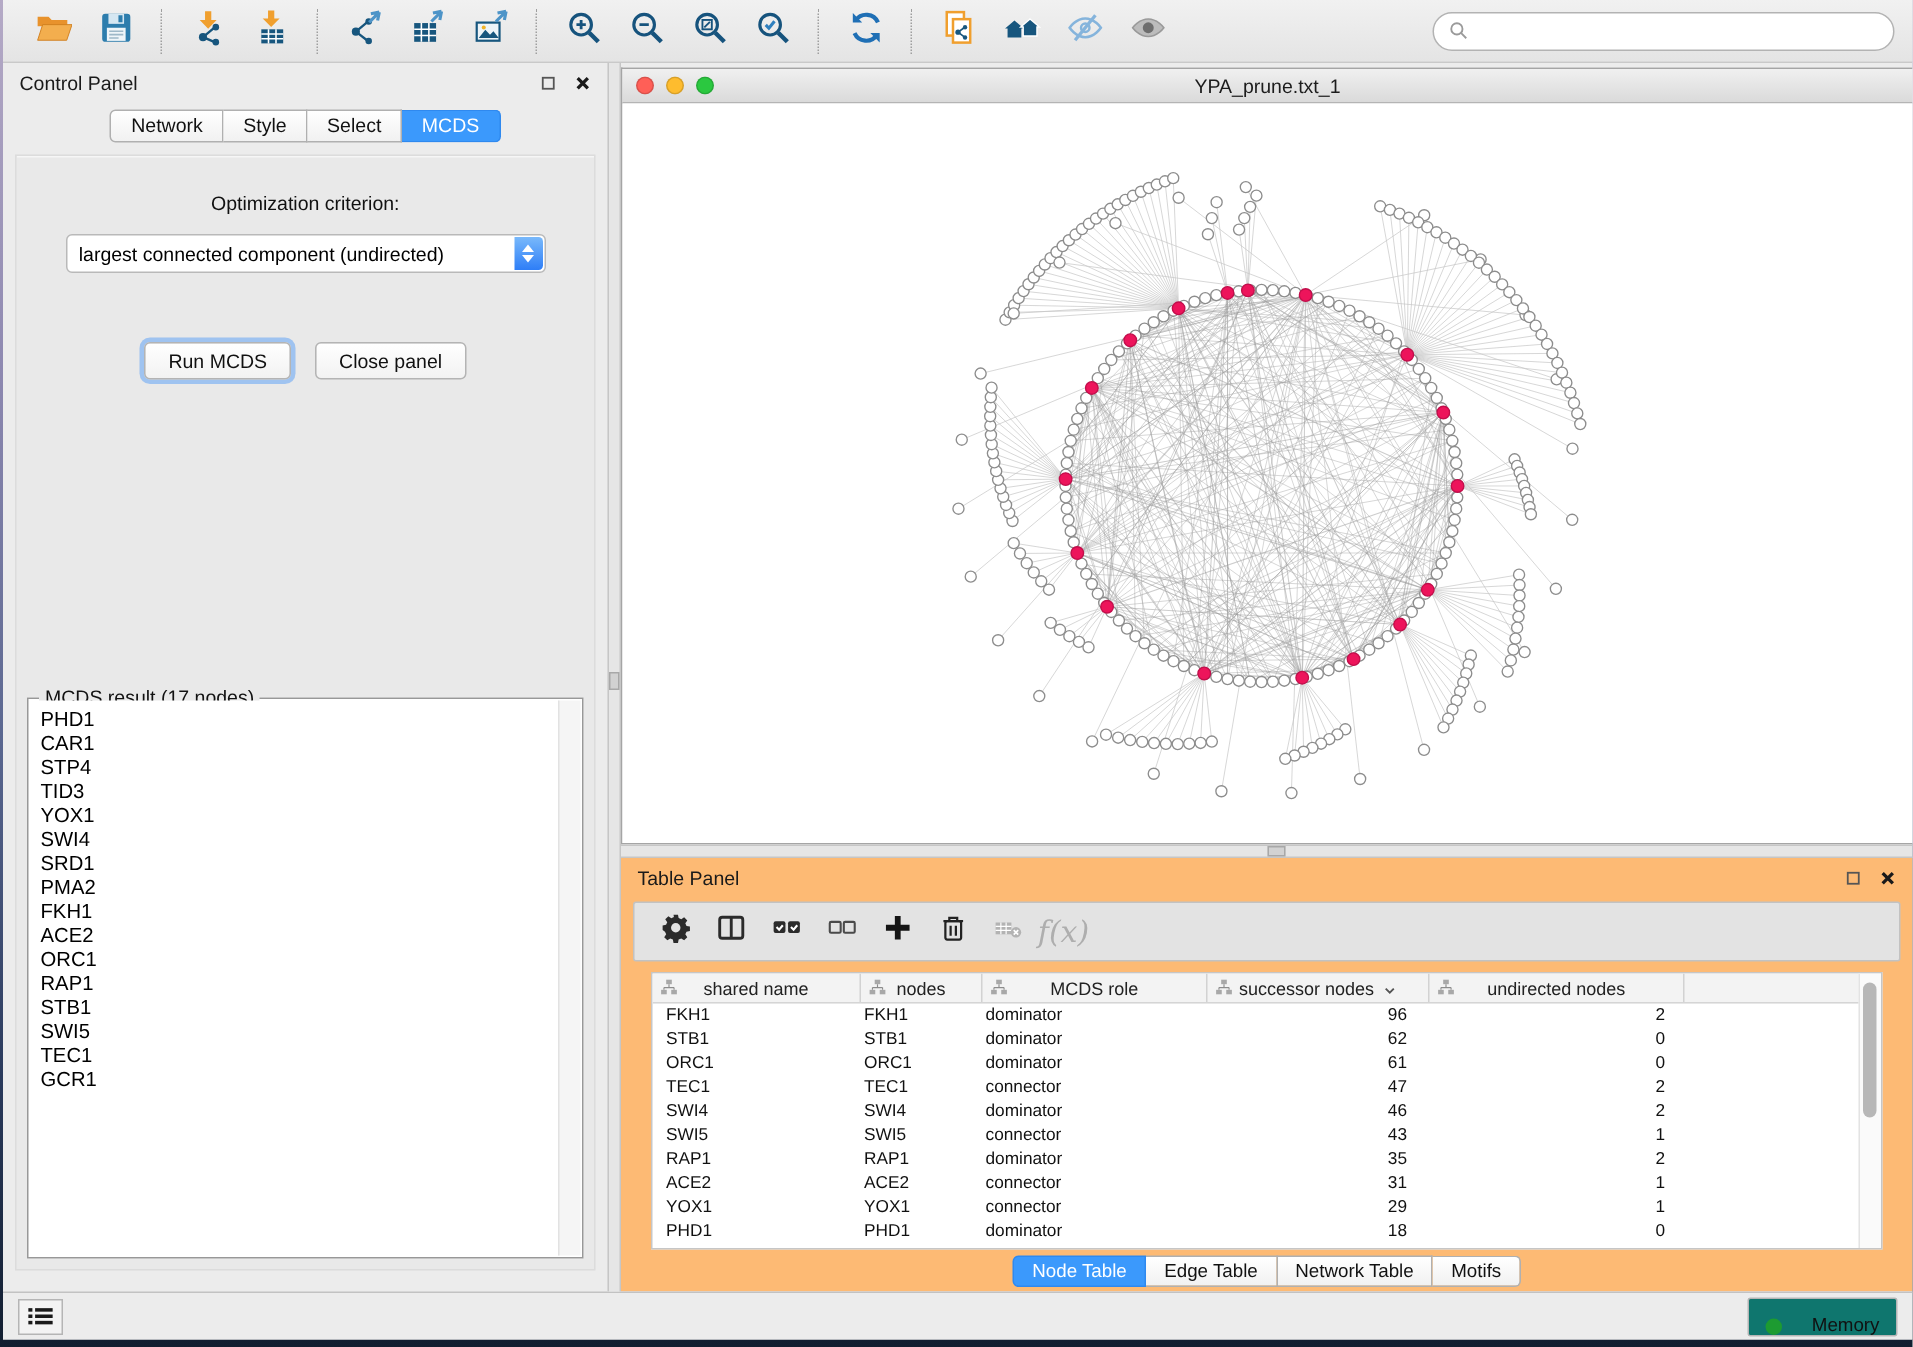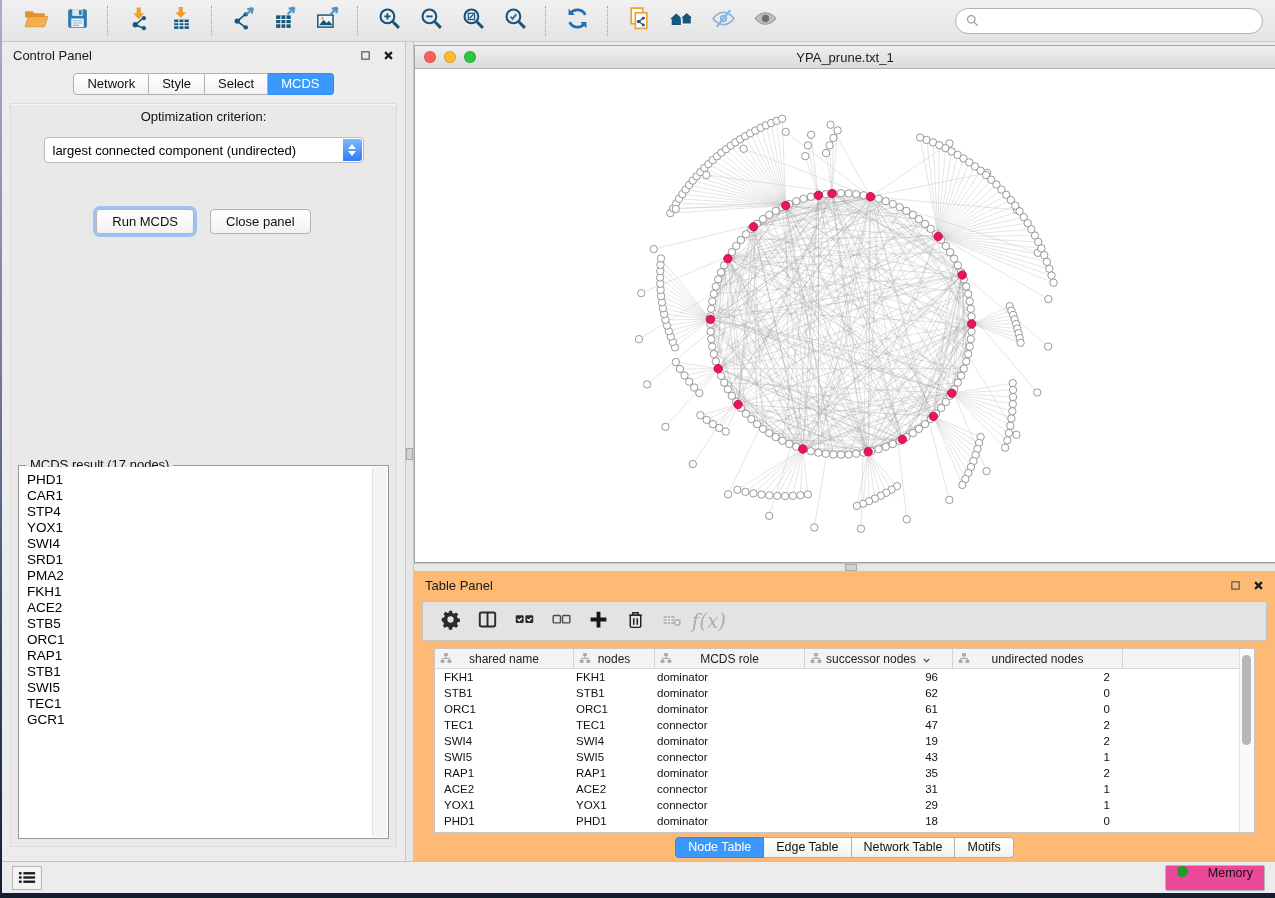--- a/index.html
+++ b/index.html
@@ -26,21 +26,21 @@
   #control-panel{width:403px;flex:none;display:flex;flex-direction:column;background:#ececec;min-height:0;}
   .panel-titlebar{height:26px;flex:none;display:flex;align-items:center;padding:0 11px;font-size:13px;color:#1a1a1a;}
   .win-btns{margin-left:auto;display:flex;gap:12px;align-items:center;}
   .win-btns svg{display:block;}
   .seg-tabs{display:flex;justify-content:center;margin:5px 0 8px;flex:none;}
   .seg-tab{border:1px solid #b0b0b0;border-left:none;padding:2px 13px 3px;font-size:13px;background:linear-gradient(#ffffff,#f1f1f1);color:#111;white-space:nowrap;}
   .seg-tab:first-child{border-left:1px solid #b0b0b0;border-radius:4px 0 0 4px;}
   .seg-tab:last-child{border-radius:0 4px 4px 0;}
   .seg-tab.active{background:#3b99fc;color:#fff;border-color:#2f89ef;}
   #cp-content{flex:1;margin:0 8px 14px;background:#e9e9e9;border:1px solid #dcdcdc;box-shadow:inset 0 1px 0 #f6f6f6;display:flex;flex-direction:column;min-height:0;}
-  #opt-label{text-align:center;font-size:13px;margin-top:5px;color:#111;}
+  #opt-label{text-align:center;font-size:13px;margin-top:24px;color:#111;}
   #criterion-select{margin:13px auto 0;width:318px;height:24px;background:#fff;border:1px solid #b9b9b9;border-radius:4px;display:flex;align-items:center;position:relative;font-size:13px;}
   #criterion-value{flex:1;text-align:left;padding:0 22px 0 8px;white-space:nowrap;overflow:hidden;}
   #criterion-stepper{position:absolute;right:1px;top:1px;bottom:1px;width:19px;border-radius:0 3px 3px 0;background:linear-gradient(#79b9fb,#2e7ef7);display:flex;flex-direction:column;align-items:center;justify-content:center;gap:2px;}
   .step-up{width:0;height:0;border-left:4px solid transparent;border-right:4px solid transparent;border-bottom:5px solid #fff;}
   .step-dn{width:0;height:0;border-left:4px solid transparent;border-right:4px solid transparent;border-top:5px solid #fff;}
   #cp-buttons{display:flex;justify-content:center;gap:16px;margin-top:14px;}
   .cp-btn{height:23px;background:linear-gradient(#ffffff,#f2f2f2);border:1px solid #b4b4b4;border-radius:4px;font-size:13px;padding:0 15px;display:flex;align-items:center;color:#111;margin-top:32px;}
   .cp-btn.focused{box-shadow:0 0 0 3px rgba(110,170,245,.6);}
   #mcds-groupbox{margin:auto 7px 7px;height:372px;border:1px solid #989898;position:relative;background:#fff;flex:none;}
   #mcds-legend{position:absolute;top:-9px;left:7px;background:#e9e9e9;padding:0 4px;font-size:13px;color:#111;}
@@ -82,21 +82,21 @@
   .td.c3{text-align:right;padding-right:15px;}
   .td.c4{text-align:right;padding-right:13px;}
   #tbl-scroll{position:absolute;top:0;right:0;bottom:0;width:14px;background:#fafafa;border-left:1px solid #e3e3e3;}
   #tbl-thumb{position:absolute;top:6px;left:2px;width:9px;height:90px;background:#b7b7b7;border-radius:5px;}
   #tbl-tabs{height:28px;flex:none;display:flex;justify-content:center;align-items:center;}
   #tbl-tabs .seg-tab{font-size:12.5px;padding:2px 12px 3px;}
 
   
   #status-bar{height:31px;flex:none;background:#ececec;border-top:1px solid #c2c2c2;display:flex;align-items:center;padding:0 10px;}
   #list-btn{width:28px;height:22px;border:1px solid #b5b5b5;background:#f3f3f3;display:flex;align-items:center;justify-content:center;}
-  #memory-btn{margin-left:auto;height:24px;border:1px solid #b5b5b5;border-radius:2px;background:#ec4899;display:flex;align-items:flex-start;gap:20px;padding:0 11px;font-size:12.5px;color:#111;}
+  #memory-btn{margin-left:auto;height:24px;border:1px solid #b5b5b5;border-radius:2px;background:#0f766e;display:flex;align-items:flex-end;gap:20px;padding:0 11px;font-size:12.5px;color:#111;}
   #mem-dot{width:11px;height:11px;border-radius:50%;}
 </style>
 </head>
 <body>
 
 <div id="app">
 
   <div id="toolbar">
     <div id="toolbar-icons" style="display:flex;align-items:center;">
         <div class="tb-btn">
@@ -275,27 +275,27 @@
         <div id="cp-buttons">
           <div class="cp-btn focused">Run MCDS</div>
           <div class="cp-btn">Close panel</div>
         </div>
         <div id="mcds-groupbox">
           <span id="mcds-legend">MCDS result (17 nodes)</span>
           <div id="mcds-list">
               <div class="mcds-item">PHD1</div>
               <div class="mcds-item">CAR1</div>
               <div class="mcds-item">STP4</div>
+              <div class="mcds-item">TID3</div>
               <div class="mcds-item">YOX1</div>
               <div class="mcds-item">SWI4</div>
               <div class="mcds-item">SRD1</div>
               <div class="mcds-item">PMA2</div>
               <div class="mcds-item">FKH1</div>
               <div class="mcds-item">ACE2</div>
-              <div class="mcds-item">STB5</div>
               <div class="mcds-item">ORC1</div>
               <div class="mcds-item">RAP1</div>
               <div class="mcds-item">STB1</div>
               <div class="mcds-item">SWI5</div>
               <div class="mcds-item">TEC1</div>
               <div class="mcds-item">GCR1</div>
             </div>
           <div id="mcds-scroll"></div>
         </div>
       </div>
@@ -1253,21 +1253,21 @@
                 <div class="td c0" style="width: 139px;">TEC1</div>
                 <div class="td c1" style="width: 81px;">TEC1</div>
                 <div class="td c2" style="width: 150px;">connector</div>
                 <div class="td c3" style="width: 148px;">47</div>
                 <div class="td c4" style="width: 170px;">2</div>
               </div>
               <div class="tr">
                 <div class="td c0" style="width: 139px;">SWI4</div>
                 <div class="td c1" style="width: 81px;">SWI4</div>
                 <div class="td c2" style="width: 150px;">dominator</div>
-                <div class="td c3" style="width: 148px;">19</div>
+                <div class="td c3" style="width: 148px;">46</div>
                 <div class="td c4" style="width: 170px;">2</div>
               </div>
               <div class="tr">
                 <div class="td c0" style="width: 139px;">SWI5</div>
                 <div class="td c1" style="width: 81px;">SWI5</div>
                 <div class="td c2" style="width: 150px;">connector</div>
                 <div class="td c3" style="width: 148px;">43</div>
                 <div class="td c4" style="width: 170px;">1</div>
               </div>
               <div class="tr">

